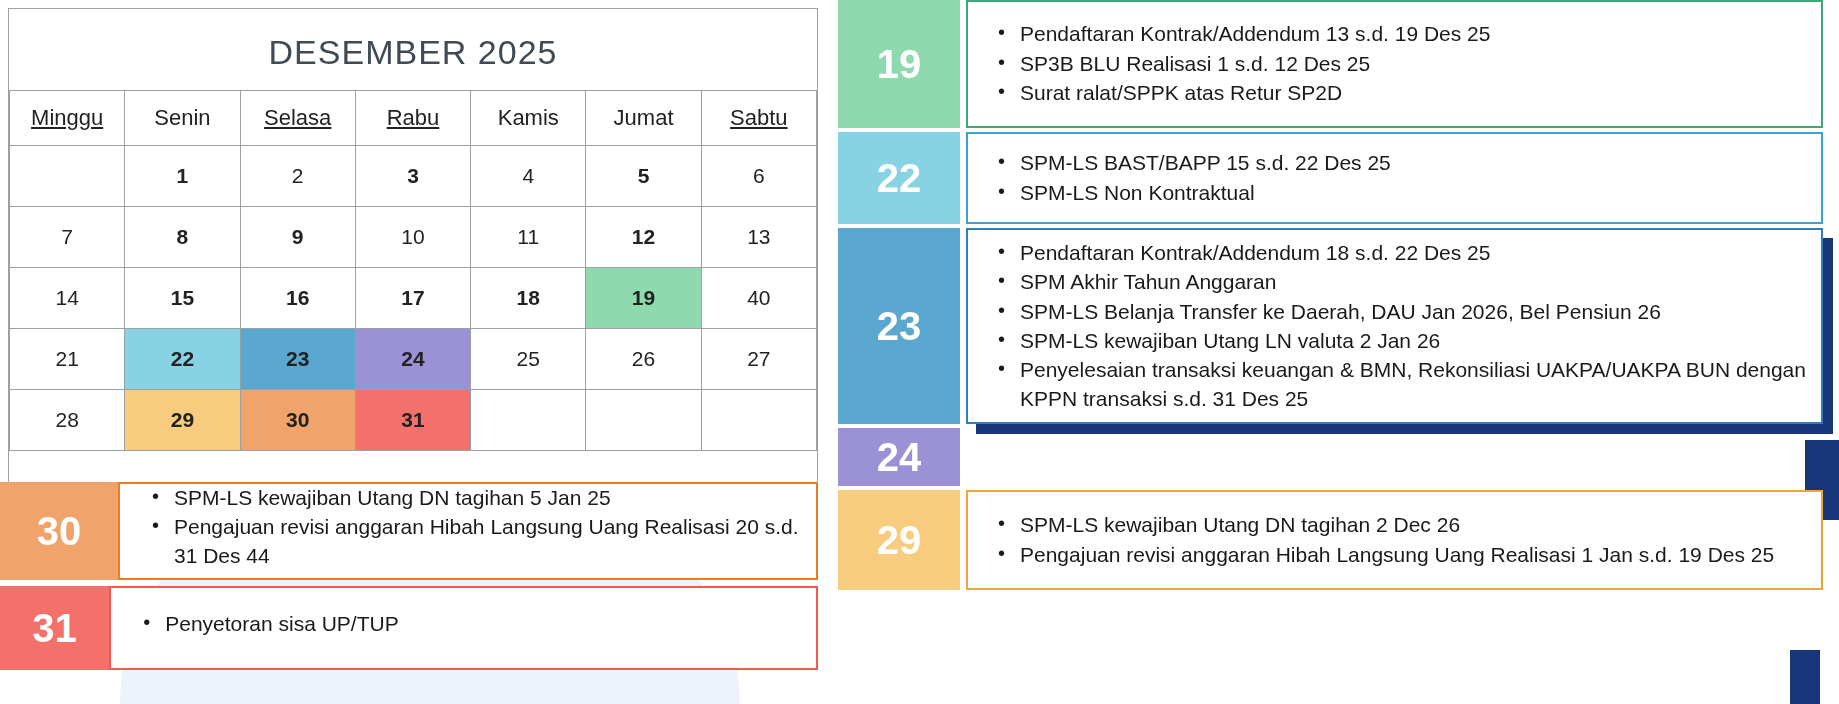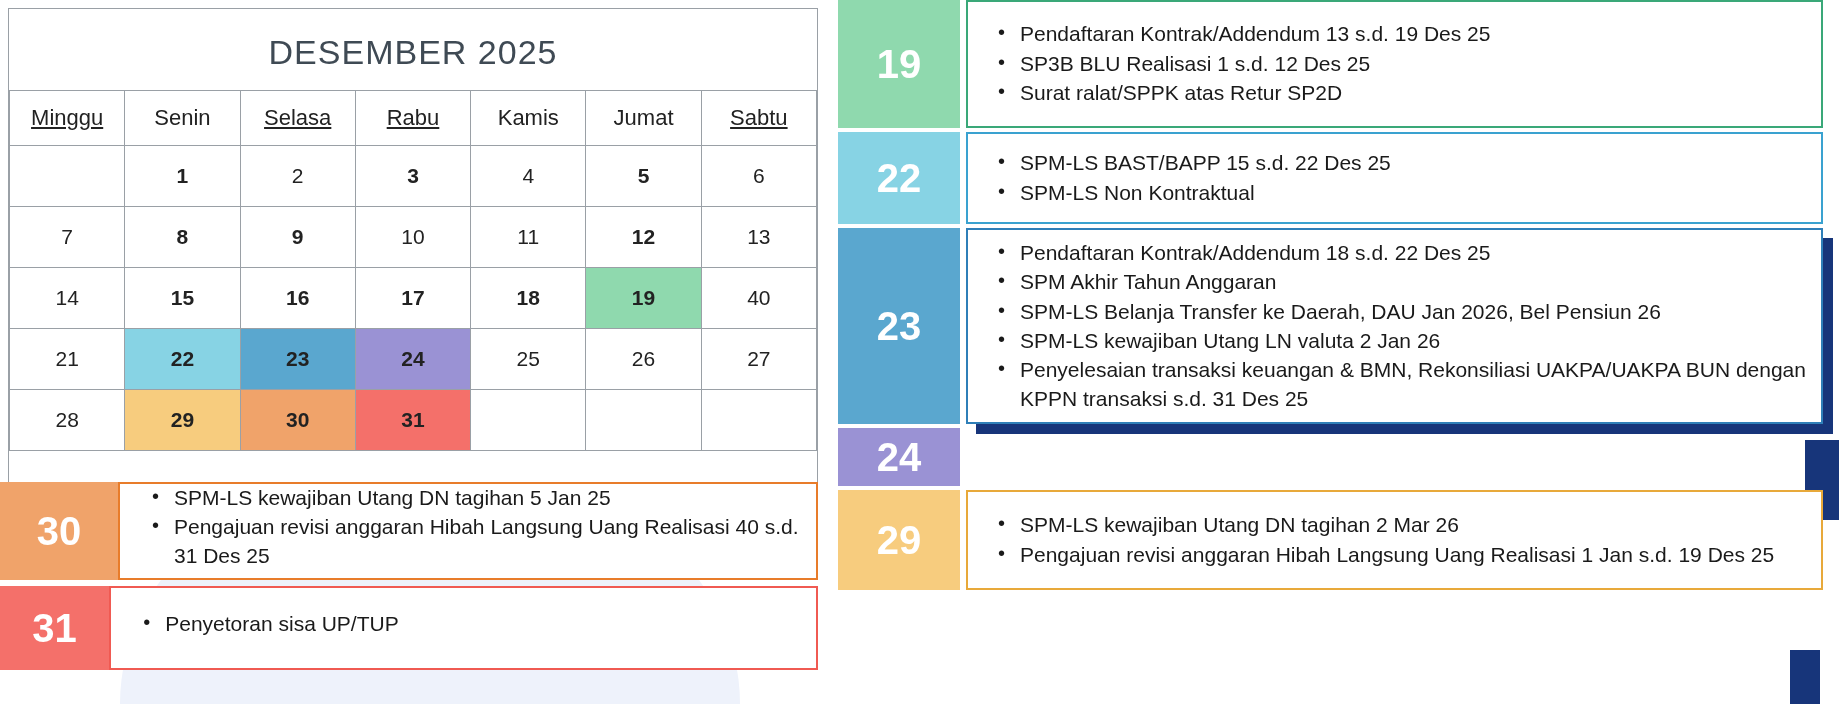--- a/index.html
+++ b/index.html
@@ -269,21 +269,21 @@
         </tr>
       </tbody>
   </table>
 </div>
 
 <div class="left-row" id="left-row-30" style="left:0px; top:482px; width:818px; height:98px;">
   <div class="daychip" id="chip-30" style="background: rgb(240, 163, 106);">30</div>
   <div class="notebox" id="note-30" style="width: 700px; border-color: rgb(232, 124, 42);">
     <ul class="bul" id="list-30">
         <li>SPM-LS kewajiban Utang DN tagihan 5 Jan 25</li>
-        <li>Pengajuan revisi anggaran Hibah Langsung Uang Realisasi  40 s.d. 31 Des 25</li>
+        <li>Pengajuan revisi anggaran Hibah Langsung Uang Realisasi  20 s.d. 31 Des 44</li>
       </ul>
   </div>
 </div>
 
 <div class="left-row" id="left-row-31" style="left:0px; top:586px; width:818px; height:84px;">
   <div class="daychip" id="chip-31" style="background: rgb(244, 112, 106);">31</div>
   <div class="notebox" id="note-31" style="width: 764px; border-color: rgb(240, 90, 82);">
     <ul class="bul" id="list-31">
         <li>Penyetoran sisa UP/TUP</li>
       </ul>
@@ -322,18 +322,18 @@
         </ul>
       </div>
     </div>
     <div class="right-row" style="height: 58px;">
       <div class="right-chip" style="background: rgb(154, 146, 212);">24</div>
     </div>
     <div class="right-row" style="height: 100px;">
       <div class="right-chip" style="background: rgb(247, 204, 126);">29</div>
       <div class="right-note" style="border-color: rgb(232, 169, 58);">
         <ul class="bul">
-          <li>SPM-LS kewajiban Utang DN tagihan 2 Mar 26</li>
+          <li>SPM-LS kewajiban Utang DN tagihan 2 Dec 26</li>
           <li>Pengajuan revisi anggaran Hibah Langsung Uang Realisasi 1 Jan s.d. 19 Des 25</li>
         </ul>
       </div>
     </div>
   </div>
 
 </body></html>

